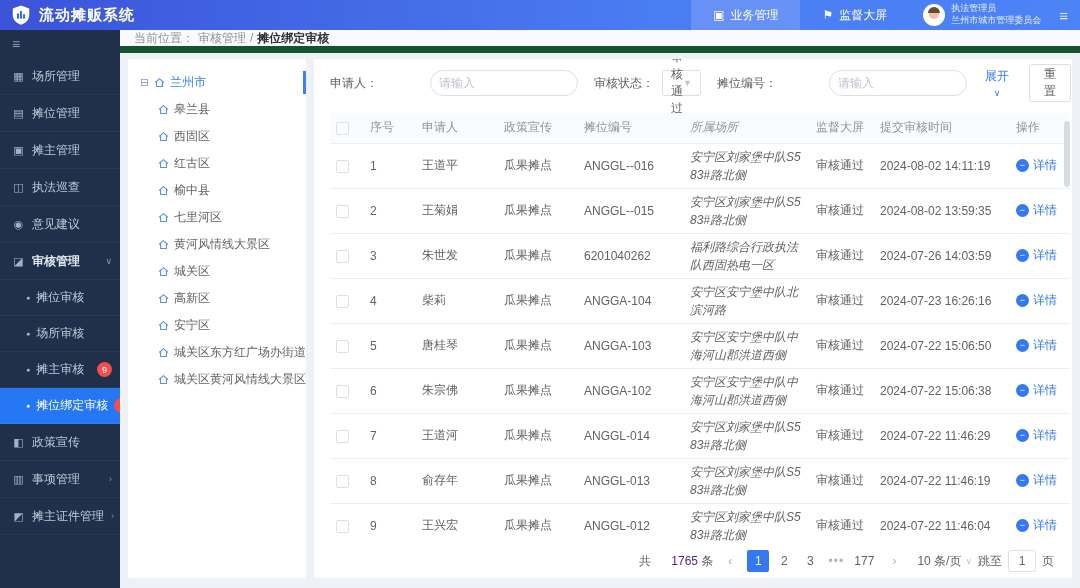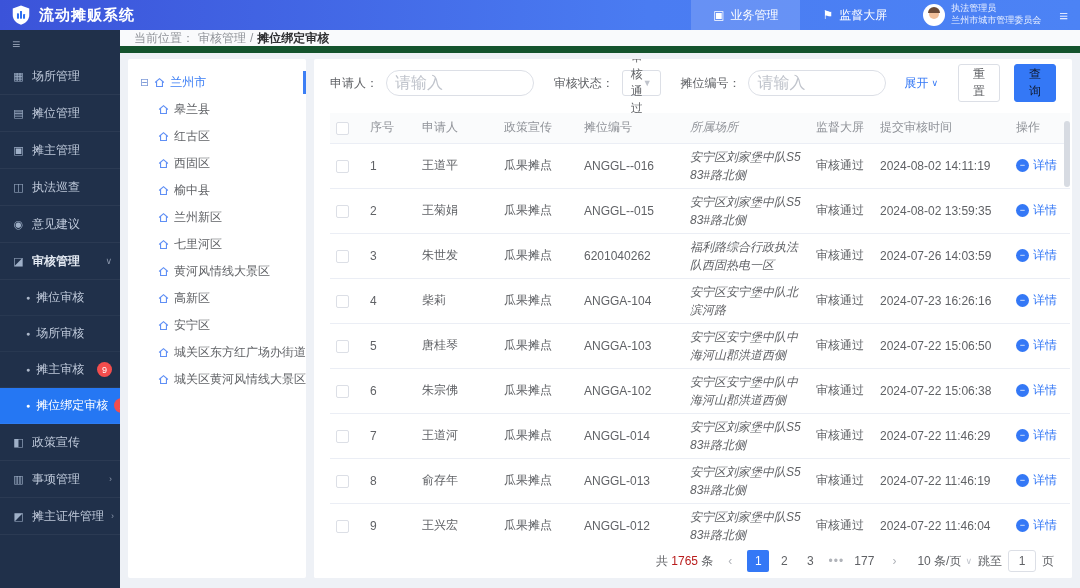--- a/index.html
+++ b/index.html
@@ -51,26 +51,26 @@
   .tree-root { height:27px; display:flex; align-items:center; gap:5px; padding-left:12px; color:#3d7ff5; font-size:12px; position:relative; cursor:pointer; }
   .tree-root::after { content:""; position:absolute; right:0; top:2px; bottom:2px; width:3px; background:#3d7ff5; }
   .tree-collapse { color:#7e9bd8; font-size:11px; }
   .tree-item { height:27px; display:flex; align-items:center; gap:5px; padding-left:30px; font-size:12px; color:#606266; cursor:pointer; white-space:nowrap; overflow:hidden; }
   .house { color:#5f8ff5; display:flex; flex:0 0 11px; }
 
   
   .main-card { flex:1; background:#fff; border-radius:2px; display:flex; flex-direction:column; overflow:hidden; position:relative; }
   .filter-bar { flex:0 0 48px; display:flex; align-items:center; padding:0 16px; gap:8px; font-size:12px; }
   .f-label { color:#606266; white-space:nowrap; }
-  .f-input { width:148px; height:26px; border:1px solid #dcdfe6; border-radius:13px; padding:0 8px; font-size:16px; color:#606266; font-family:inherit; outline:none; }
+  .f-input { width:148px; height:26px; border:1px solid #dcdfe6; border-radius:13px; padding:0 8px; font-size:12px; color:#606266; font-family:inherit; outline:none;margin-left:44px; }
   .f-input::placeholder { color:#c0c4cc; }
   .f-select { width:150px; height:26px; border:1px solid #dcdfe6; border-radius:3px; padding:0 8px; display:flex; align-items:center; justify-content:space-between; color:#606266; cursor:pointer; }
   .f-select .arr { color:#c0c4cc; font-size:9px; }
   .f-gap { width:26px; }
-  .expand-link { color:#3478f6; cursor:pointer; display:flex; align-items:center; gap:3px; margin-left:10px; white-space:nowrap; }
+  .expand-link { color:#3478f6; cursor:pointer; display:flex; align-items:center; gap:3px; margin-left:10px; white-space:nowrap;flex-direction:column; }
   .expand-link .arr { font-size:9px; }
   .btn { height:38px; padding:0 14px; border-radius:3px; font-size:12px; cursor:pointer; font-family:inherit; }
   .btn-plain { background:#fff; border:1px solid #dcdfe6; color:#606266; margin-left:12px; }
   .btn-primary { background:#3478f6; border:1px solid #3478f6; color:#0f172a; margin-left:6px; }
 
   
   .table-wrap { flex:1; overflow:hidden; padding:6px 16px 0 16px; }
   table { width:100%; border-collapse:collapse; table-layout:fixed; font-size:12px; }
   thead th { background:#fafbfc; color:#909399; font-weight:normal; height:30px; text-align:left; padding:0 6px; border-bottom:1px solid #ebeef5; white-space:nowrap; }
   tbody td { height:42px; padding:4px 6px; border-bottom:1px solid #ebeef5; color:#606266; vertical-align:middle; }
@@ -83,21 +83,21 @@
   th:nth-child(7),td:nth-child(7){ width:64px; }
   th:nth-child(8),td:nth-child(8){ width:136px; }
   th:nth-child(9),td:nth-child(9){ width:60px;margin-left:31px; }
   .c-venue { word-break:break-all; line-height:1.5; }
   .checkbox { display:inline-block; width:13px; height:13px; border:1px solid #dcdfe6; border-radius:2px; background:#fff; vertical-align:middle; cursor:pointer; }
   .detail-link { color:#3478f6; cursor:pointer; display:inline-flex; align-items:center; gap:4px; white-space:nowrap; }
   .detail-ic { width:13px; height:13px; border-radius:50%; background:#3478f6; color:#fff; font-size:9px; line-height:13px; text-align:center; display:inline-block; }
 
   
   .pagination { flex:0 0 34px; display:flex; align-items:center; justify-content:flex-end; gap:6px; padding:0 18px; font-size:12px; color:#606266; background:#fff; }
-  .pg-total b { color:#b91c1c; font-weight:normal; }
+  .pg-total b { color:#4c1d95; font-weight:normal;margin-left:17px; }
   .pg-arrow { width:22px; height:22px; display:flex; align-items:center; justify-content:center; color:#b0b3b9; cursor:pointer; }
   .page-btn { min-width:22px; height:22px; display:inline-flex; align-items:center; justify-content:center; border-radius:2px; cursor:pointer; padding:0 3px; }
   .page-btn.active { background:#3478f6; color:#fff; }
   .page-btn.dots { color:#b0b3b9; cursor:default; letter-spacing:1px; }
   .pg-size { display:flex; align-items:center; gap:4px; margin-left:6px; cursor:pointer; }
   .pg-size .arr { color:#c0c4cc; font-size:9px; }
   .jump-input { width:28px; height:22px; border:1px solid #dcdfe6; border-radius:3px; text-align:center; font-size:12px; color:#606266; font-family:inherit; outline:none; }
 
   .vscroll { position:absolute; right:2px; top:62px; width:6px; height:66px; background:#d7dbe2; border-radius:3px; }
 </style>
@@ -231,61 +231,61 @@
                   </svg>
                 </span>
                 <span>皋兰县</span>
               </div>
               <div class="tree-item">
                 <span class="house">
                   <svg width="11" height="11" viewBox="0 0 12 12">
                     <path d="M1.2 6 L6 1.8 L10.8 6 M2.8 5.3 V10.4 H9.2 V5.3" fill="none" stroke="currentColor" stroke-width="1.2"></path>
                   </svg>
                 </span>
+                <span>西固区</span>
+              </div>
+              <div class="tree-item">
+                <span class="house">
+                  <svg width="11" height="11" viewBox="0 0 12 12">
+                    <path d="M1.2 6 L6 1.8 L10.8 6 M2.8 5.3 V10.4 H9.2 V5.3" fill="none" stroke="currentColor" stroke-width="1.2"></path>
+                  </svg>
+                </span>
                 <span>红古区</span>
               </div>
               <div class="tree-item">
                 <span class="house">
                   <svg width="11" height="11" viewBox="0 0 12 12">
                     <path d="M1.2 6 L6 1.8 L10.8 6 M2.8 5.3 V10.4 H9.2 V5.3" fill="none" stroke="currentColor" stroke-width="1.2"></path>
                   </svg>
                 </span>
-                <span>西固区</span>
-              </div>
-              <div class="tree-item">
-                <span class="house">
-                  <svg width="11" height="11" viewBox="0 0 12 12">
-                    <path d="M1.2 6 L6 1.8 L10.8 6 M2.8 5.3 V10.4 H9.2 V5.3" fill="none" stroke="currentColor" stroke-width="1.2"></path>
-                  </svg>
-                </span>
                 <span>榆中县</span>
               </div>
               <div class="tree-item">
                 <span class="house">
                   <svg width="11" height="11" viewBox="0 0 12 12">
                     <path d="M1.2 6 L6 1.8 L10.8 6 M2.8 5.3 V10.4 H9.2 V5.3" fill="none" stroke="currentColor" stroke-width="1.2"></path>
                   </svg>
                 </span>
-                <span>兰州新区</span>
-              </div>
-              <div class="tree-item">
-                <span class="house">
-                  <svg width="11" height="11" viewBox="0 0 12 12">
-                    <path d="M1.2 6 L6 1.8 L10.8 6 M2.8 5.3 V10.4 H9.2 V5.3" fill="none" stroke="currentColor" stroke-width="1.2"></path>
-                  </svg>
-                </span>
                 <span>七里河区</span>
               </div>
               <div class="tree-item">
                 <span class="house">
                   <svg width="11" height="11" viewBox="0 0 12 12">
                     <path d="M1.2 6 L6 1.8 L10.8 6 M2.8 5.3 V10.4 H9.2 V5.3" fill="none" stroke="currentColor" stroke-width="1.2"></path>
                   </svg>
                 </span>
                 <span>黄河风情线大景区</span>
+              </div>
+              <div class="tree-item">
+                <span class="house">
+                  <svg width="11" height="11" viewBox="0 0 12 12">
+                    <path d="M1.2 6 L6 1.8 L10.8 6 M2.8 5.3 V10.4 H9.2 V5.3" fill="none" stroke="currentColor" stroke-width="1.2"></path>
+                  </svg>
+                </span>
+                <span>城关区</span>
               </div>
               <div class="tree-item">
                 <span class="house">
                   <svg width="11" height="11" viewBox="0 0 12 12">
                     <path d="M1.2 6 L6 1.8 L10.8 6 M2.8 5.3 V10.4 H9.2 V5.3" fill="none" stroke="currentColor" stroke-width="1.2"></path>
                   </svg>
                 </span>
                 <span>高新区</span>
               </div>
               <div class="tree-item">

